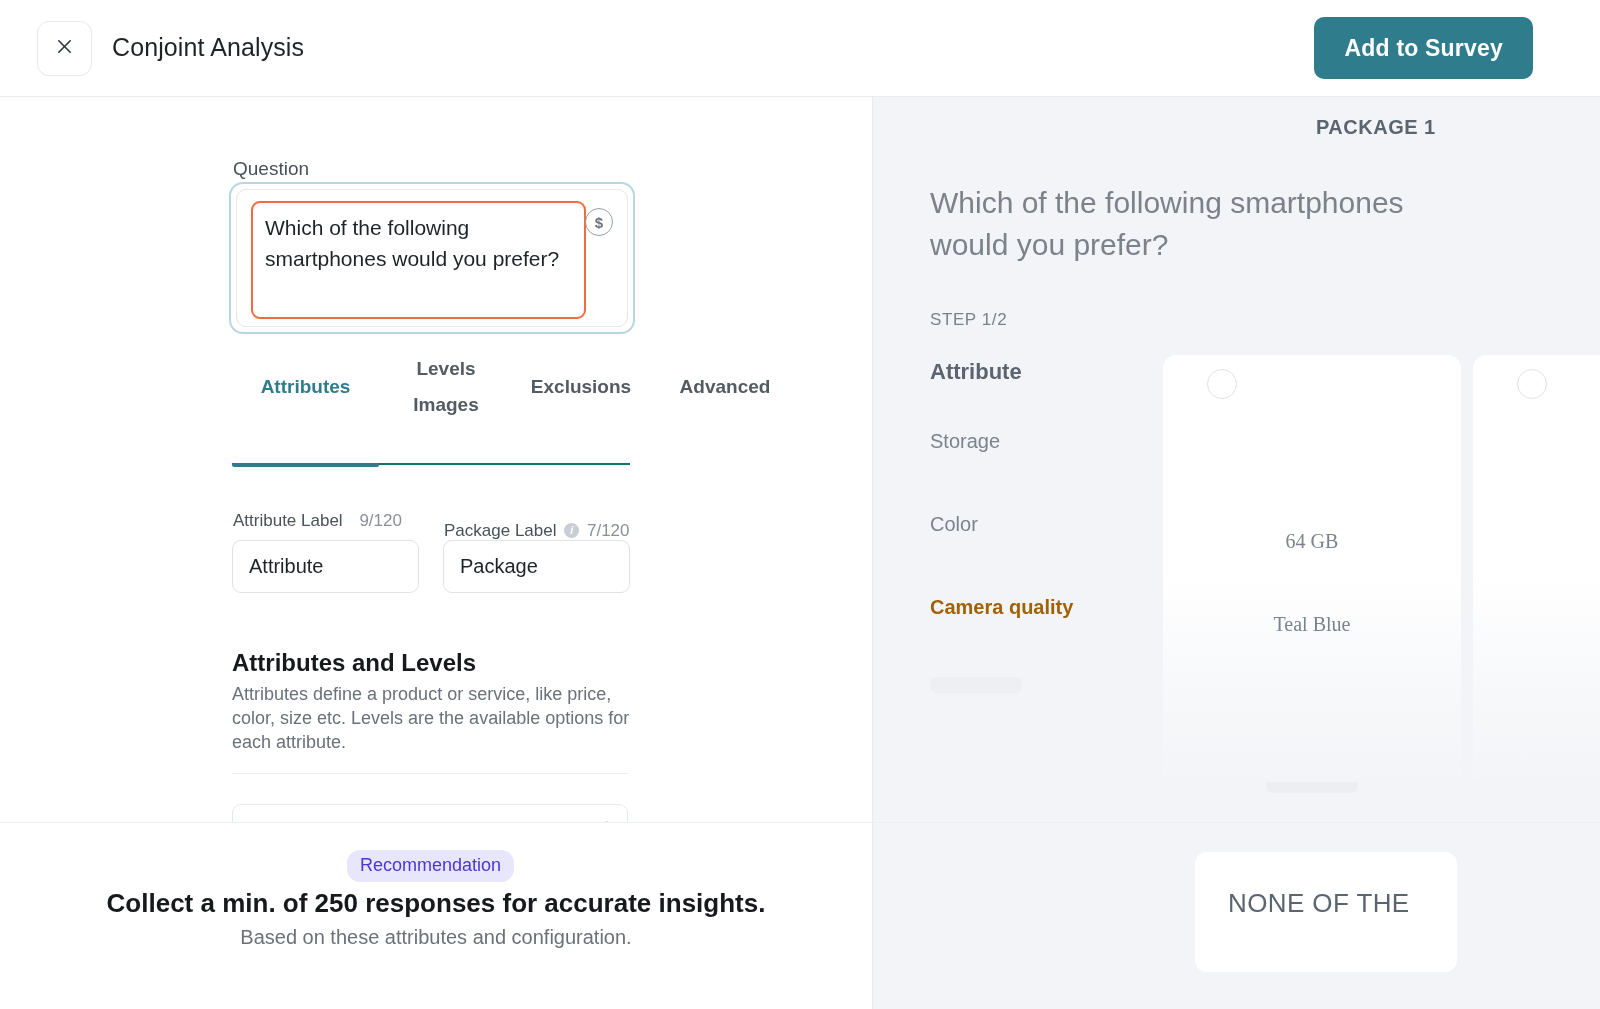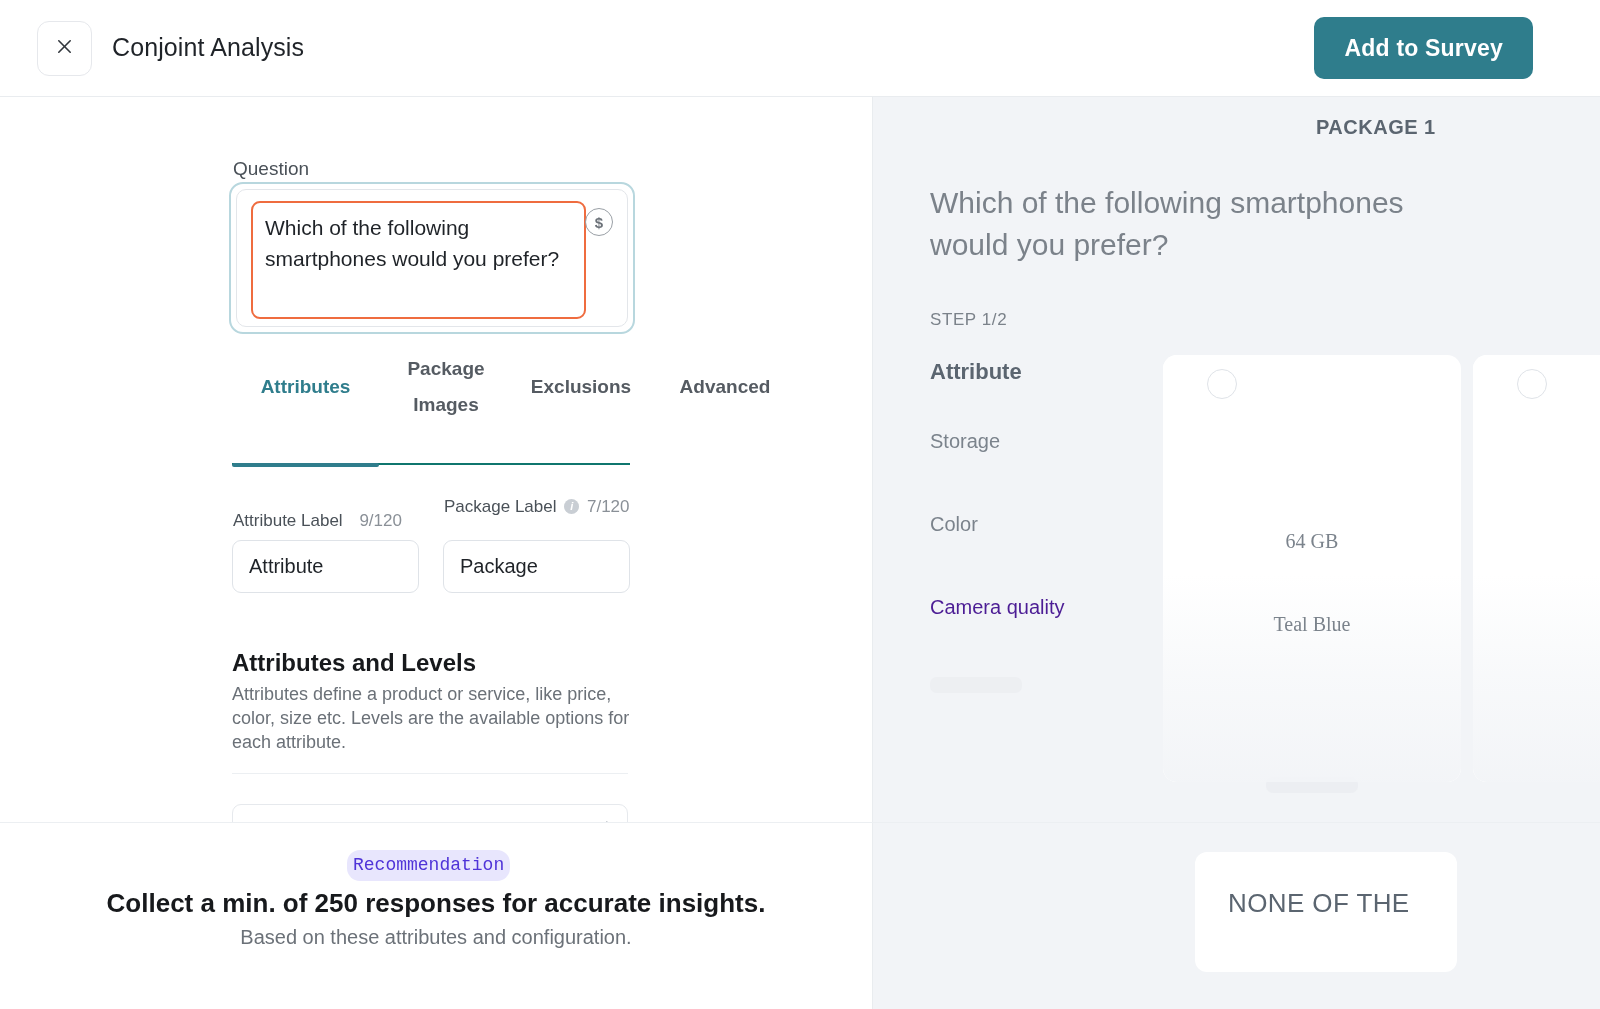--- a/index.html
+++ b/index.html
@@ -142,23 +142,23 @@
   .divider-full {
     position: absolute; left: 0; top: 822px; width: 1600px; height: 1px;
     background: #eceff2; z-index: 5;
   }
   .bottom-banner {
     position: absolute; left: 0; top: 823px; width: 872px; height: 186px;
     background: #ffffff; z-index: 6;
   }
   .rec-badge {
     position: absolute; left: 347px; top: 27px;
-    padding: 5px 6px 6px; border-radius: 13px;
+    padding: 5px 13px 6px; border-radius: 13px;
     background: #e8e6fd; color: #4f34d8;
-    font-size: 18px; white-space: nowrap; font-family: Liberation Mono, monospace;
+    font-size: 18px; white-space: nowrap;
   }
   .banner-head {
     position: absolute; left: 0; top: 65px; width: 872px;
     text-align: center; font-size: 26px; font-weight: bold; color: #17191c;
   }
   .banner-sub {
     position: absolute; left: 0; top: 103px; width: 872px;
     text-align: center; font-size: 20px; color: #6b7178;
   }
 
@@ -175,21 +175,21 @@
     position: absolute; left: 57px; top: 213px;
     font-size: 17px; letter-spacing: .6px; color: #7b828a;
   }
   .attr-head {
     position: absolute; left: 57px; top: 262px;
     font-size: 22px; font-weight: bold; color: #5b6570;
   }
   .attr-row-label {
     position: absolute; left: 57px; font-size: 20px; color: #7b838c;
   }
-  .attr-row-label.faded { color: #4c1d95; }
+  .attr-row-label.faded { color: #a16207; font-weight: bold; }
   .skeleton {
     position: absolute; border-radius: 7px; background: #e7eaee;
   }
 
   
   .pkg-card {
     position: absolute; top: 258px; width: 298px; height: 427px;
     background: #ffffff;
     border-radius: 14px 14px 14px 14px;
     font-family: Liberation Serif, serif;
@@ -255,31 +255,31 @@
 
     <div class="q-focus-ring">
       <div class="q-container">
         <textarea class="q-textarea" style="">Which of the following smartphones would you prefer?</textarea>
         <div class="dollar-icon">$</div>
       </div>
     </div>
 
     <div class="tabs">
       <div class="tab active" style="left:0; width:147px;">Attributes</div>
-      <div class="tab two-line" style="left:160px; width:108px;">Package Images</div>
+      <div class="tab two-line" style="left:160px; width:108px;">Levels Images</div>
       <div class="tab" style="left:288px; width:122px;">Exclusions</div>
       <div class="tab" style="left:432px; width:122px;">Advanced</div>
     </div>
     <div class="tab-underline"></div>
 
     <div class="sublabel" style="left:233px; top:414px;">
       <span>Attribute Label</span>
       <span class="counter" style="margin-left:12px;">9/120</span>
     </div>
-    <div class="sublabel" style="left:444px; top:400px;text-align:center;">
+    <div class="sublabel" style="left:444px; top:424px;text-align:center;">
       <span>Package Label</span>
       <span class="info-dot">i</span>
       <span class="counter">7/120</span>
     </div>
 
     <input class="text-input" style="left: 232px; top: 443px;" value="Attribute">
     <input class="text-input" style="left: 443px; top: 443px;" value="Package">
 
     <div class="section-title">Attributes and Levels</div>
     <div class="section-desc">Attributes define a product or service, like price, color, size etc. Levels are the available options for each attribute.</div>

